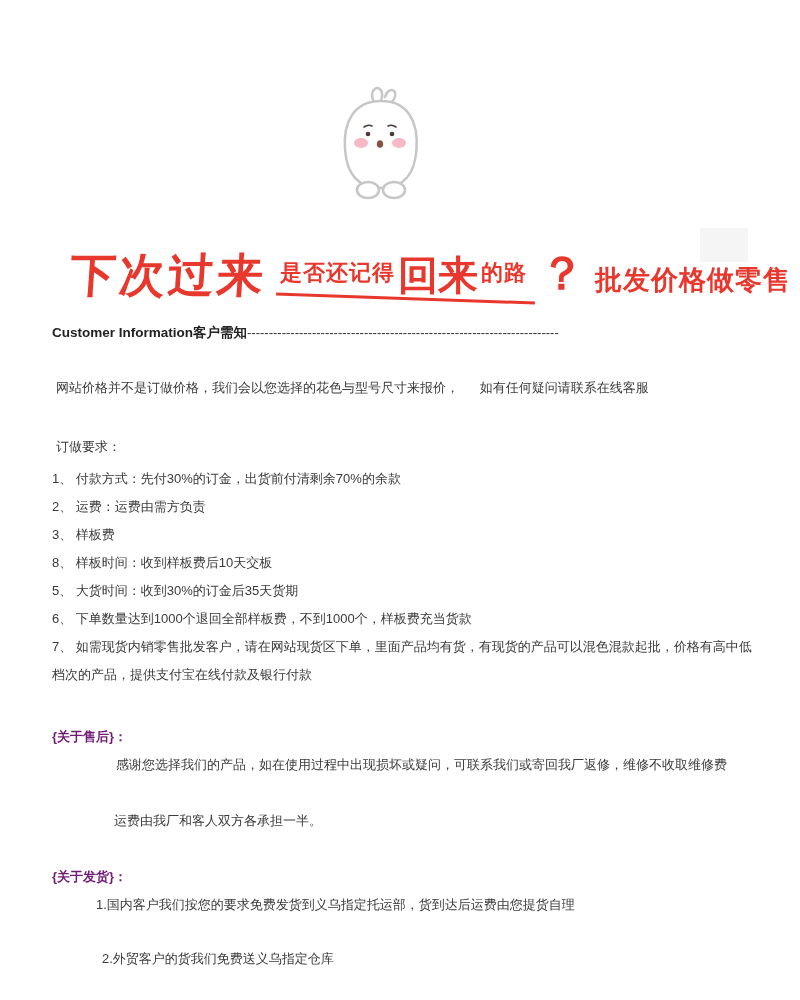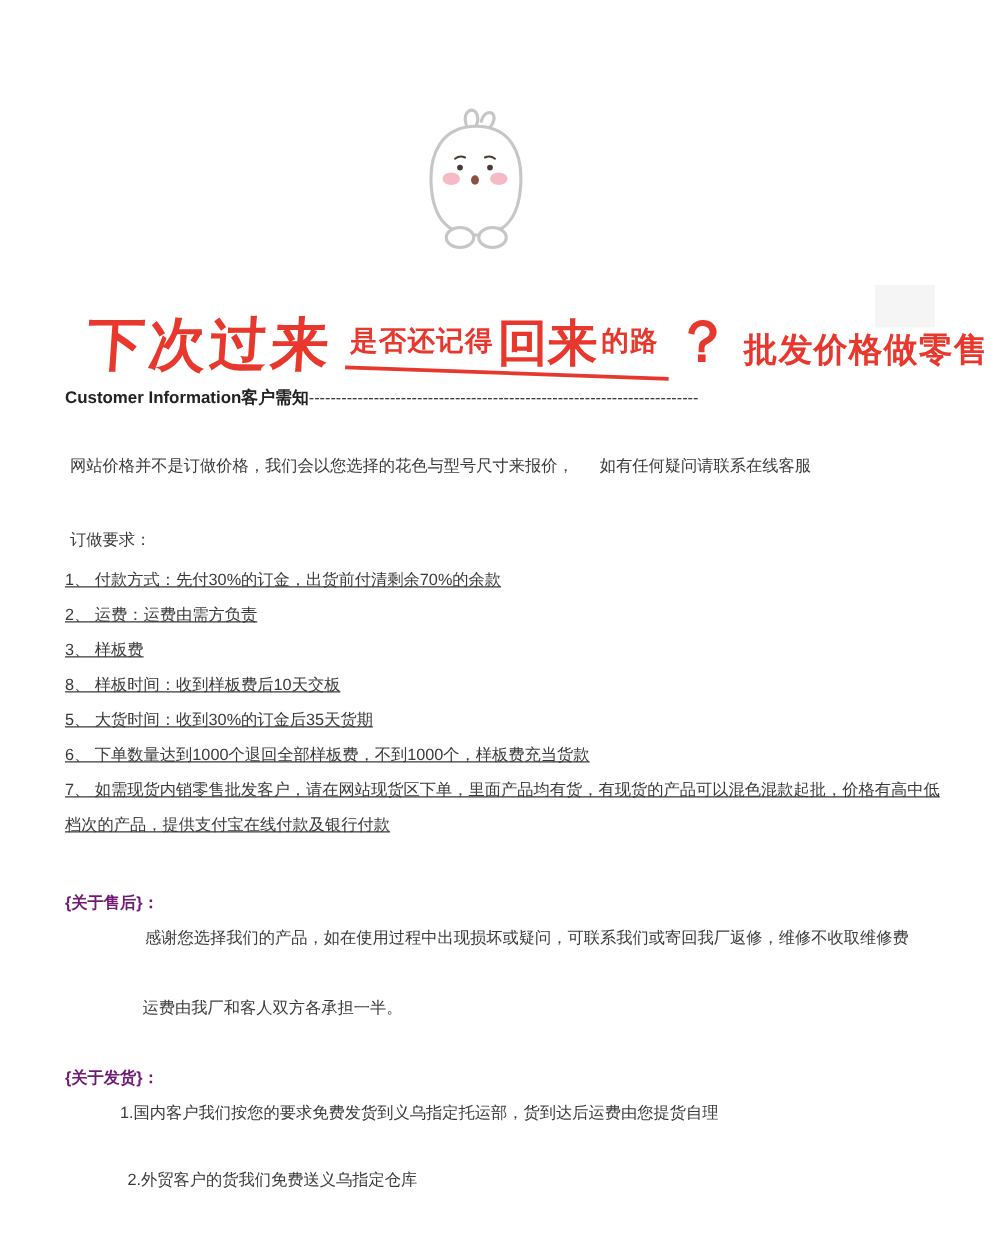--- a/index.html
+++ b/index.html
@@ -28,29 +28,29 @@
   .b3 { font-size:40px; font-weight:bold; line-height:1; margin:0 3px; }
   .b5 { font-size:46px; font-weight:bold; line-height:1; margin:0 10px 2px 8px; }
   .b6 { font-size:27px; font-weight:bold; line-height:1.05; padding-bottom:4px; letter-spacing:1px; }
   .banner-underline {
     position:absolute; left:-4px; right:-8px; bottom:-5px; height:3px;
     background:#e8382d; transform:rotate(2deg);
   }
 
   
   .content {
-    position:absolute; left:52px; top:304px; width:700px;
+    position:absolute; left:52px; top:319px; width:700px;
     font-size:13px; color:#3a3a3a; line-height:28px;
   }
   .heading-line { margin:0 0 28px 0; color:#222; }
   .heading-title { font-weight:bold; font-size:13.5px; }
   .heading-dashes { font-weight:normal; color:#333; letter-spacing:0; }
   .p-intro { margin:0 0 30px 0; padding-left:4px;font-family:Liberation Mono, monospace; }
   .p-req-title { margin:4px; }
-  .p-item { margin:0;text-decoration:underline; }
+  .p-item { margin:0; }
   .sec-title { font-weight:bold; color:#701a75; margin:34px 0 0 0; }
   .as-line1 { margin:0 0 28px 0; padding-left:64px; }
   .as-line2 { margin:0; padding-left:62px; }
   .ship-title { margin:28px 0 0 0; }
   .ship-line1 { margin:0; padding-left:44px; }
   .ship-line2 { margin:26px 0 0 0; padding-left:50px; }
 </style>
 </head>
 <body>
 

